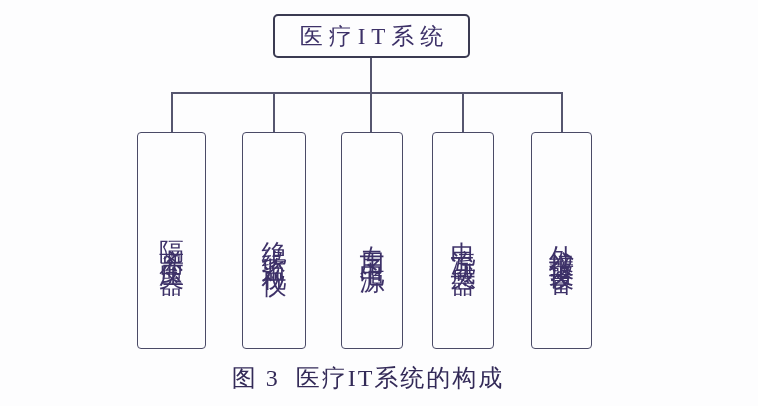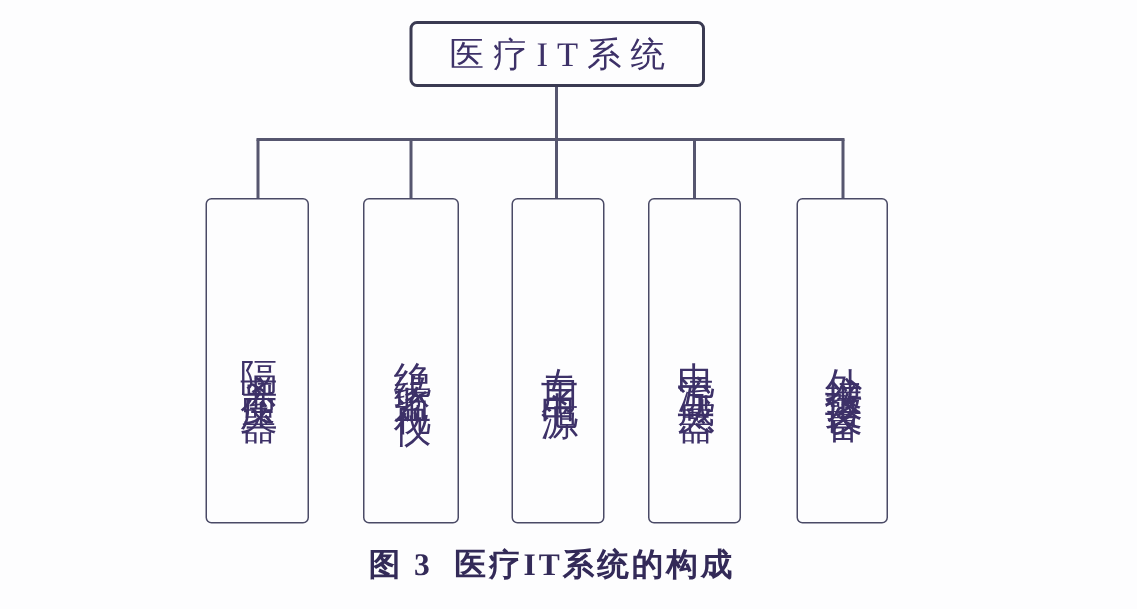--- a/index.html
+++ b/index.html
@@ -74,22 +74,22 @@
   }
   .b5 .vtext { letter-spacing: 5px; }
   
   .caption {
     position: absolute;
     left: 0; right: 0;
     top: 362px;
     text-align: center;
   }
   .caption span {
-    font-size: 21px;
-    font-weight: bold;
+    font-size: 24px;
+    font-weight: normal;
     letter-spacing: 2px;
     color: var(--caption-text);
     white-space: pre;
   }
 </style>
 </head>
 <body>
 
 <div class="stage">
 

